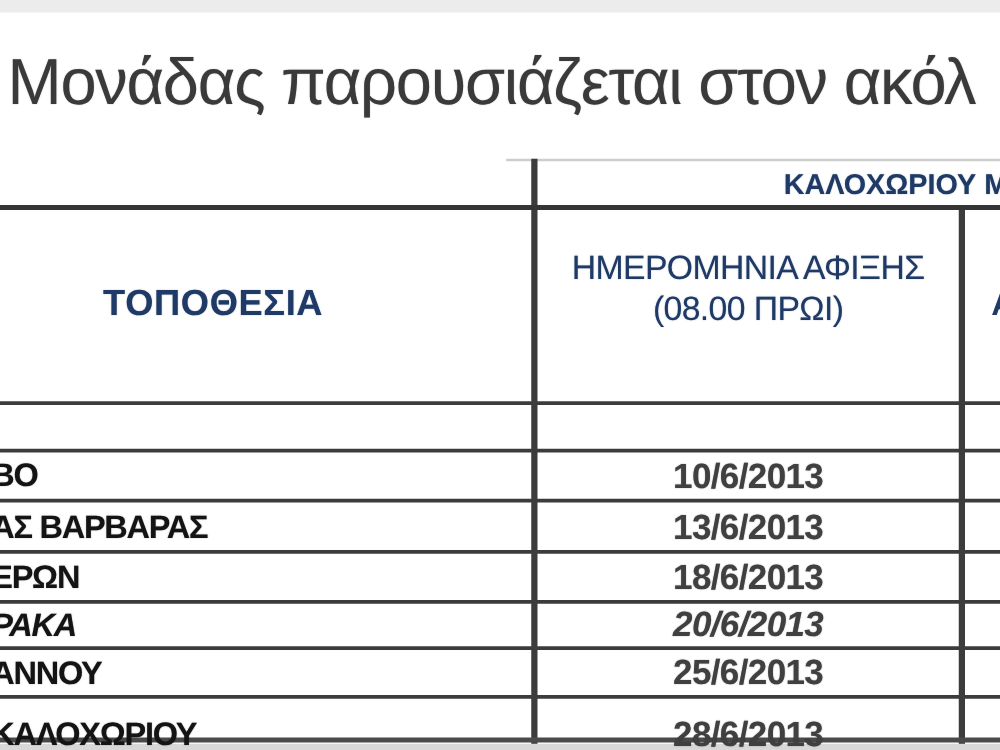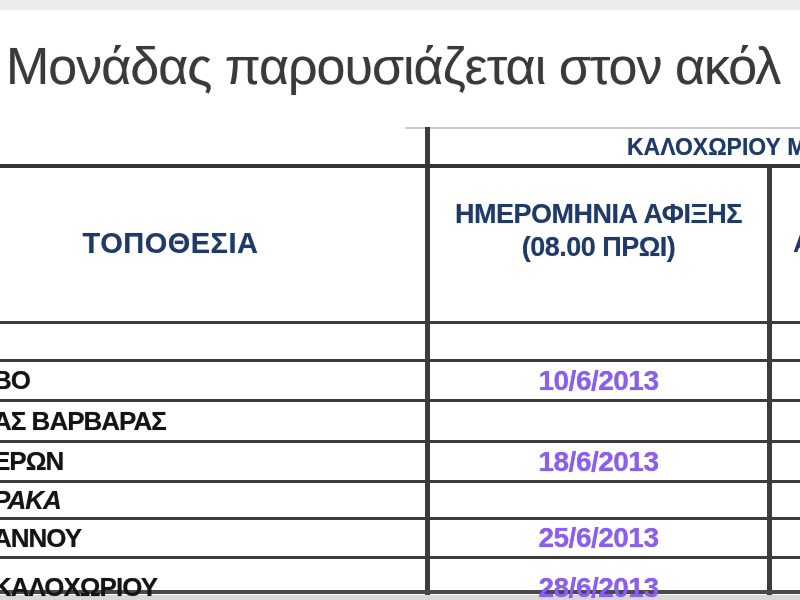--- a/index.html
+++ b/index.html
@@ -47,41 +47,41 @@
     display:flex;align-items:center;justify-content:center;margin-left:20px;
   }
   .hdr-col1 span{
     transform:translateX(-62px);
     font-size:29px;font-weight:700;color:#1f3a66;letter-spacing:0.5px;
     text-shadow:0 0 1px rgba(31,58,102,.5);
   }
   .hdr-col2{
     left:430px;top:165px;width:337px;height:132px;
     display:flex;flex-direction:column;align-items:center;justify-content:center;
-    font-size:27px;font-weight:700;color:#1f3a66;line-height:33px;
+    font-size:27px;font-weight:400;color:#1f3a66;line-height:33px;
     text-align:center;white-space:nowrap;letter-spacing:-0.5px;
     text-shadow:0 0 1px rgba(31,58,102,.5);
   }
   .hdr-col3-partial{
     left:793px;top:228px;height:30px;line-height:30px;
     font-size:26px;font-weight:700;color:#1f3a66;
   }
   
   .row{left:0;width:800px;}
   .row .loc{
     position:absolute;left:-7px;top:0;height:100%;
     display:flex;align-items:center;
     font-size:26px;font-weight:700;color:#141414;letter-spacing:-1px;
     white-space:nowrap;
     text-shadow:0 0 1px rgba(20,20,20,.5);
   }
   .row .date{
     position:absolute;left:430px;top:0;width:337px;height:100%;
     display:flex;align-items:center;justify-content:center;
-    font-size:28px;font-weight:700;color:#8b5cf6;letter-spacing:-0.5px;
+    font-size:28px;font-weight:700;color:#404040;letter-spacing:-0.5px;
     text-shadow:0 0 1px rgba(20,20,20,.5);
   }
   .row-1{top:362px;height:37px;}
   .row-2{top:403px;height:37px;border-radius:15px;}
   .row-3{top:443px;height:37px;}
   .row-4{top:483px;height:34px;font-style:italic;}
   .row-5{top:520px;height:36px;}
   .row-6{top:572px;height:31px;padding-left:26px;}
 </style>
 </head>
@@ -115,27 +115,29 @@
   <span>(08.00 ΠΡΩΙ)</span>
 </div>
 <div class="abs hdr-col3-partial">Α</div>
 
 <div class="abs row row-1">
   <span class="loc">ΒΟ</span>
   <span class="date">10/6/2013</span>
 </div>
 <div class="abs row row-2">
   <span class="loc">ΑΣ ΒΑΡΒΑΡΑΣ</span>
+  <span class="date">13/6/2013</span>
 </div>
 <div class="abs row row-3">
   <span class="loc">ΕΡΩΝ</span>
   <span class="date">18/6/2013</span>
 </div>
 <div class="abs row row-4">
   <span class="loc">ΡΑΚΑ</span>
+  <span class="date">20/6/2013</span>
 </div>
 <div class="abs row row-5">
   <span class="loc">ΑΝΝΟΥ</span>
   <span class="date">25/6/2013</span>
 </div>
 <div class="abs row row-6">
   <span class="loc">ΚΑΛΟΧΩΡΙΟΥ</span>
   <span class="date">28/6/2013</span>
 </div>
 

